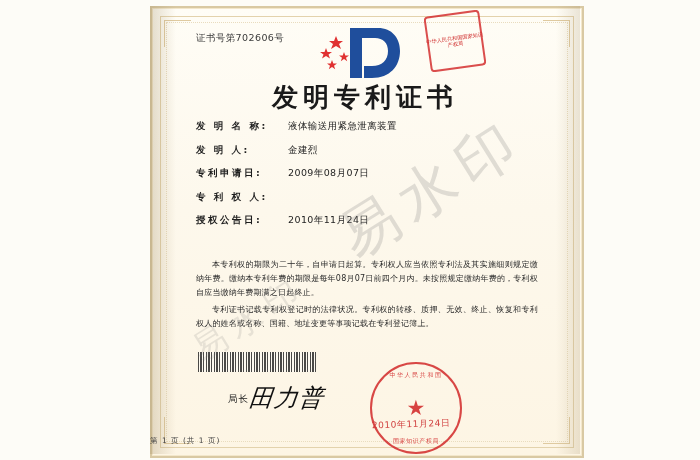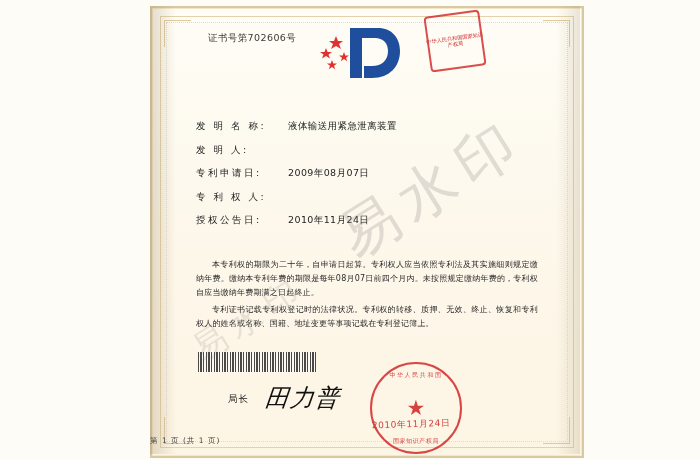--- a/index.html
+++ b/index.html
@@ -78,21 +78,21 @@
     top: 6px;
     width: 24px;
     height: 448px;
     background: linear-gradient(270deg, rgba(160,140,100,0.22), rgba(160,140,100,0));
     pointer-events: none;
   }
 
   
   .cert-no {
     position: absolute;
-    left: 208px;
+    left: 196px;
     top: 32px;
     font-size: 9.5px;
     color: #3a3a3a;
     letter-spacing: 0.4px;
     font-family: "DejaVu Sans", sans-serif;
   }
 
   
   .emblem {
     position: absolute;
@@ -149,20 +149,21 @@
     align-items: baseline;
     margin-bottom: 10.5px;
     font-size: 9.5px;
     color: #222;
   }
   .field-label {
     width: 92px;
     flex: 0 0 92px;
     letter-spacing: 2.5px;
     color: #1e1e1e;
+    font-weight: bold;
   }
   .field-value {
     flex: 1;
     color: #1e1e1e;
     letter-spacing: 0.4px;
   }
 
   
   .body-text {
     position: absolute;
@@ -199,21 +200,21 @@
     opacity: .85;
   }
 
   
   .director {
     position: absolute;
     left: 228px;
     top: 386px;
     display: flex;
     align-items: flex-end;
-    gap: 16px;
+    gap: 0;
   }
   .director-label {
     font-size: 9.5px;
     color: #1e1e1e;
     letter-spacing: 1px;
     padding-bottom: 4px;
   }
   .director-sign {
     font-size: 24px;
     color: #111;
@@ -340,28 +341,30 @@
     </svg>
   </div>
 
   <div class="top-seal">
     <svg viewBox="0 0 62 62" width="62" height="62" aria-hidden="true">
       <rect x="4" y="4" width="54" height="54" rx="3" fill="none" stroke="#d32f2f" stroke-width="2" opacity="0.85" transform="rotate(-8 31 31)"></rect>
     </svg>
     <div class="seal-text">中华人民共和国国家知识产权局</div>
   </div>
 
+  <div class="doc-title">发明专利证书</div>
 
   <div class="fields">
     <div class="field-row">
       <div class="field-label">发 明 名 称:</div>
       <div class="field-value">液体输送用紧急泄离装置</div>
     </div>
     <div class="field-row">
       <div class="field-label">发 明 人:</div>
+      <div class="field-value">金建烈</div>
     </div>
     <div class="field-row">
       <div class="field-label">专利申请日:</div>
       <div class="field-value">2009年08月07日</div>
     </div>
     <div class="field-row">
       <div class="field-label">专 利 权 人:</div>
     </div>
     <div class="field-row">
       <div class="field-label">授权公告日:</div>

